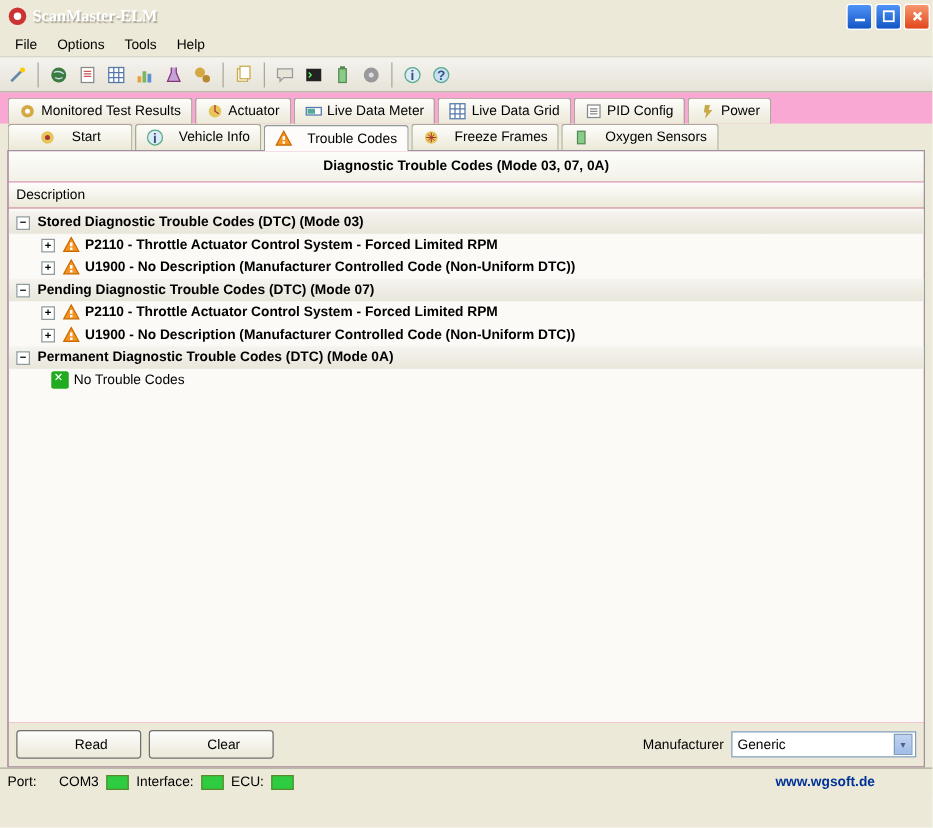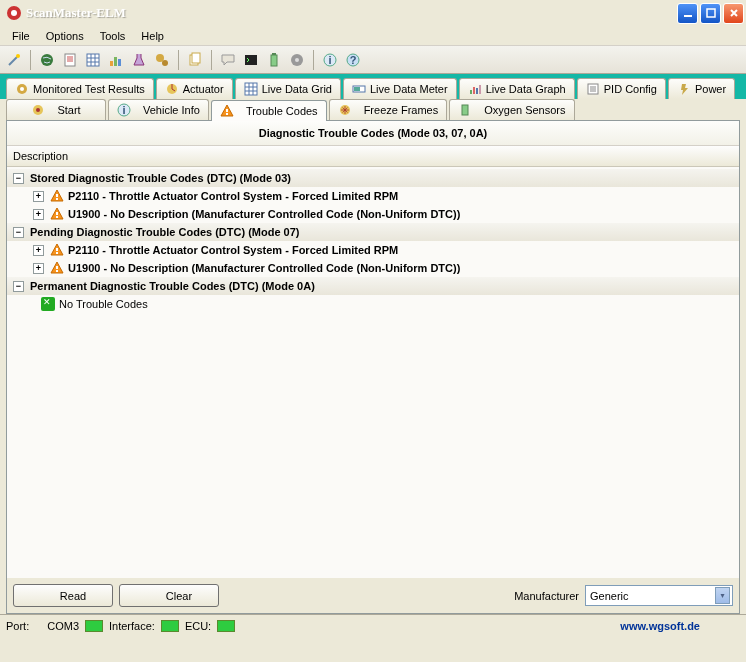--- a/index.html
+++ b/index.html
@@ -13,21 +13,21 @@
 .win-max { background: linear-gradient(to bottom,#4f93f7,#1355c6); }
 .win-close { background: linear-gradient(to bottom,#f7976e,#e1461b); }
 
 .menubar { height: 20px; background: #ece9d8; display: flex; align-items: center; padding: 0 4px; border-bottom: 1px solid #d4d0c8; }
 .menubar .menu-item { padding: 2px 8px; cursor: default; }
 
 .toolbar { height: 28px; background: linear-gradient(to bottom,#f4f3ee,#e6e3d8); border-bottom: 1px solid #aca899; display: flex; align-items: center; padding: 0 4px; gap: 3px; }
 .toolbar .tb-btn { width: 20px; height: 20px; display:flex; align-items:center; justify-content:center; border-radius:2px; }
 .toolbar .sep { width:1px; height:20px; background:#aca899; margin:0 3px; }
 
-.tabstrip { display:flex; flex-wrap:wrap; gap:2px; padding:4px 6px 0 6px; background:#14b8a6;text-align:center; }
+.tabstrip { display:flex; flex-wrap:wrap; gap:2px; padding:4px 6px 0 6px; background:#f9a8d4;text-align:center; }
 .tab { background:linear-gradient(to bottom,#fdfdfb,#ece9d8); border:1px solid #aca899; border-bottom:none; border-radius:3px 3px 0 0; padding:3px 8px; display:flex; align-items:center; gap:4px; cursor:default; }
 .tab.active { background:#fdfcfa; border-color:#919b9c; position:relative; top:1px; font-weight:normal; }
 .tab-ico { width:14px; height:14px; display:inline-block; }
 .tabrow2 { display:flex; gap:2px; padding:0 6px 0 6px; background:#ece9d8; }
 .tabrow2 .tab { flex:0 0 auto; }
 .tabrow2 .tab.wide { min-width:100px; justify-content:center;gap:12px; }
 
 .content { margin:0 6px; border:1px solid #919b9c; background:#ec4899; height:494px; display:flex; flex-direction:column; }
 
 .panel-title { text-align:center; font-weight:bold; padding:6px; background:linear-gradient(to bottom,#fdfdfb,#f2f1e8); border-bottom:1px solid #d4d0c8; }
@@ -190,40 +190,31 @@
     </div>
     <div class="tab">
       <span class="tab-ico"><svg width="14" height="14">
           <circle cx="7" cy="7" r="5" fill="#e6c55a"></circle>
           <path d="M7 2v5l3 2" stroke="#a33" fill="none"></path>
         </svg></span>
       <span>Actuator</span>
     </div>
     <div class="tab">
       <span class="tab-ico"><svg width="14" height="14">
+          <rect x="1" y="4" width="12" height="6" fill="#fff" stroke="#57a"></rect>
+          <rect x="2" y="5" width="6" height="4" fill="#5a9"></rect>
+        </svg></span>
+      <span>Live Data Meter</span>
+    </div>
+    <div class="tab">
+      <span class="tab-ico"><svg width="14" height="14">
           <rect x="1" y="1" width="12" height="12" fill="#fff" stroke="#57a"></rect>
           <path d="M1 5h12M1 9h12M5 1v12M9 1v12" stroke="#57a"></path>
         </svg></span>
       <span>Live Data Grid</span>
-    </div>
-    <div class="tab">
-      <span class="tab-ico"><svg width="14" height="14">
-          <rect x="1" y="4" width="12" height="6" fill="#fff" stroke="#57a"></rect>
-          <rect x="2" y="5" width="6" height="4" fill="#5a9"></rect>
-        </svg></span>
-      <span>Live Data Meter</span>
-    </div>
-    <div class="tab">
-      <span class="tab-ico"><svg width="14" height="14">
-          <rect x="2" y="8" width="2" height="4" fill="#6a6"></rect>
-          <rect x="5" y="5" width="2" height="7" fill="#d66"></rect>
-          <rect x="8" y="6" width="2" height="6" fill="#57a"></rect>
-          <rect x="11" y="3" width="2" height="9" fill="#c9a"></rect>
-        </svg></span>
-      <span>Live Data Graph</span>
     </div>
     <div class="tab">
       <span class="tab-ico"><svg width="14" height="14">
           <rect x="2" y="2" width="10" height="10" fill="#fff" stroke="#888"></rect>
           <path d="M4 5h6M4 7h6M4 9h6" stroke="#888"></path>
         </svg></span>
       <span>PID Config</span>
     </div>
     <div class="tab">
       <span class="tab-ico"><svg width="14" height="14">

